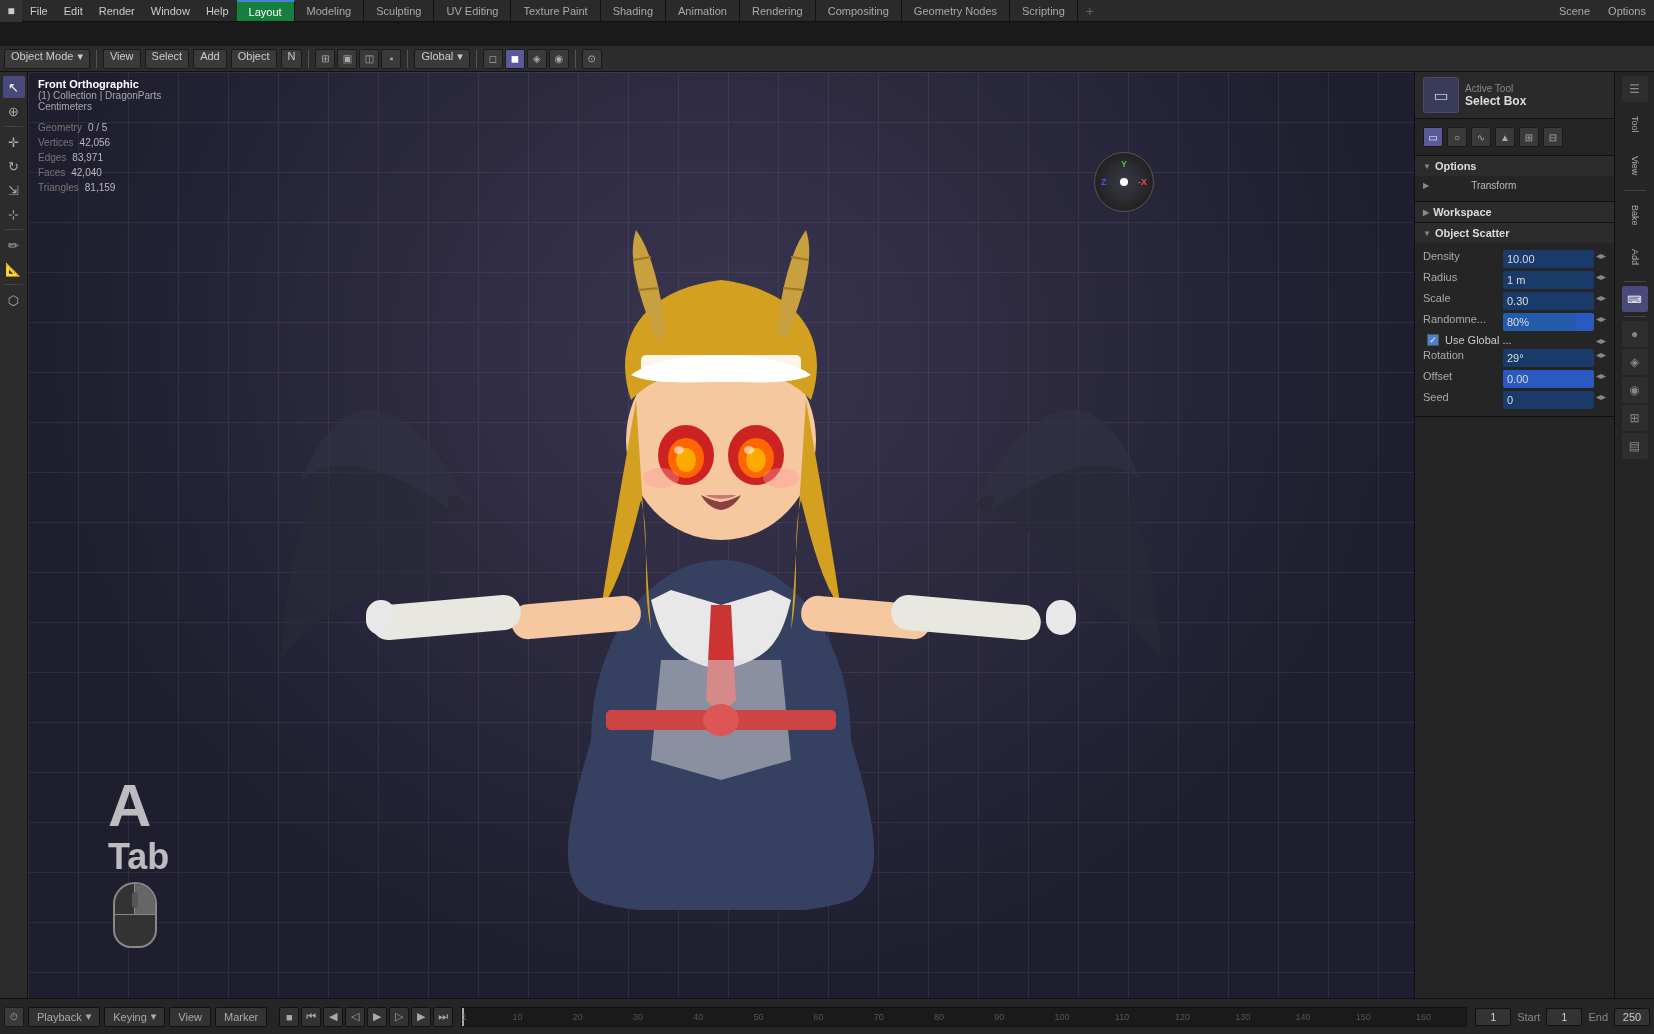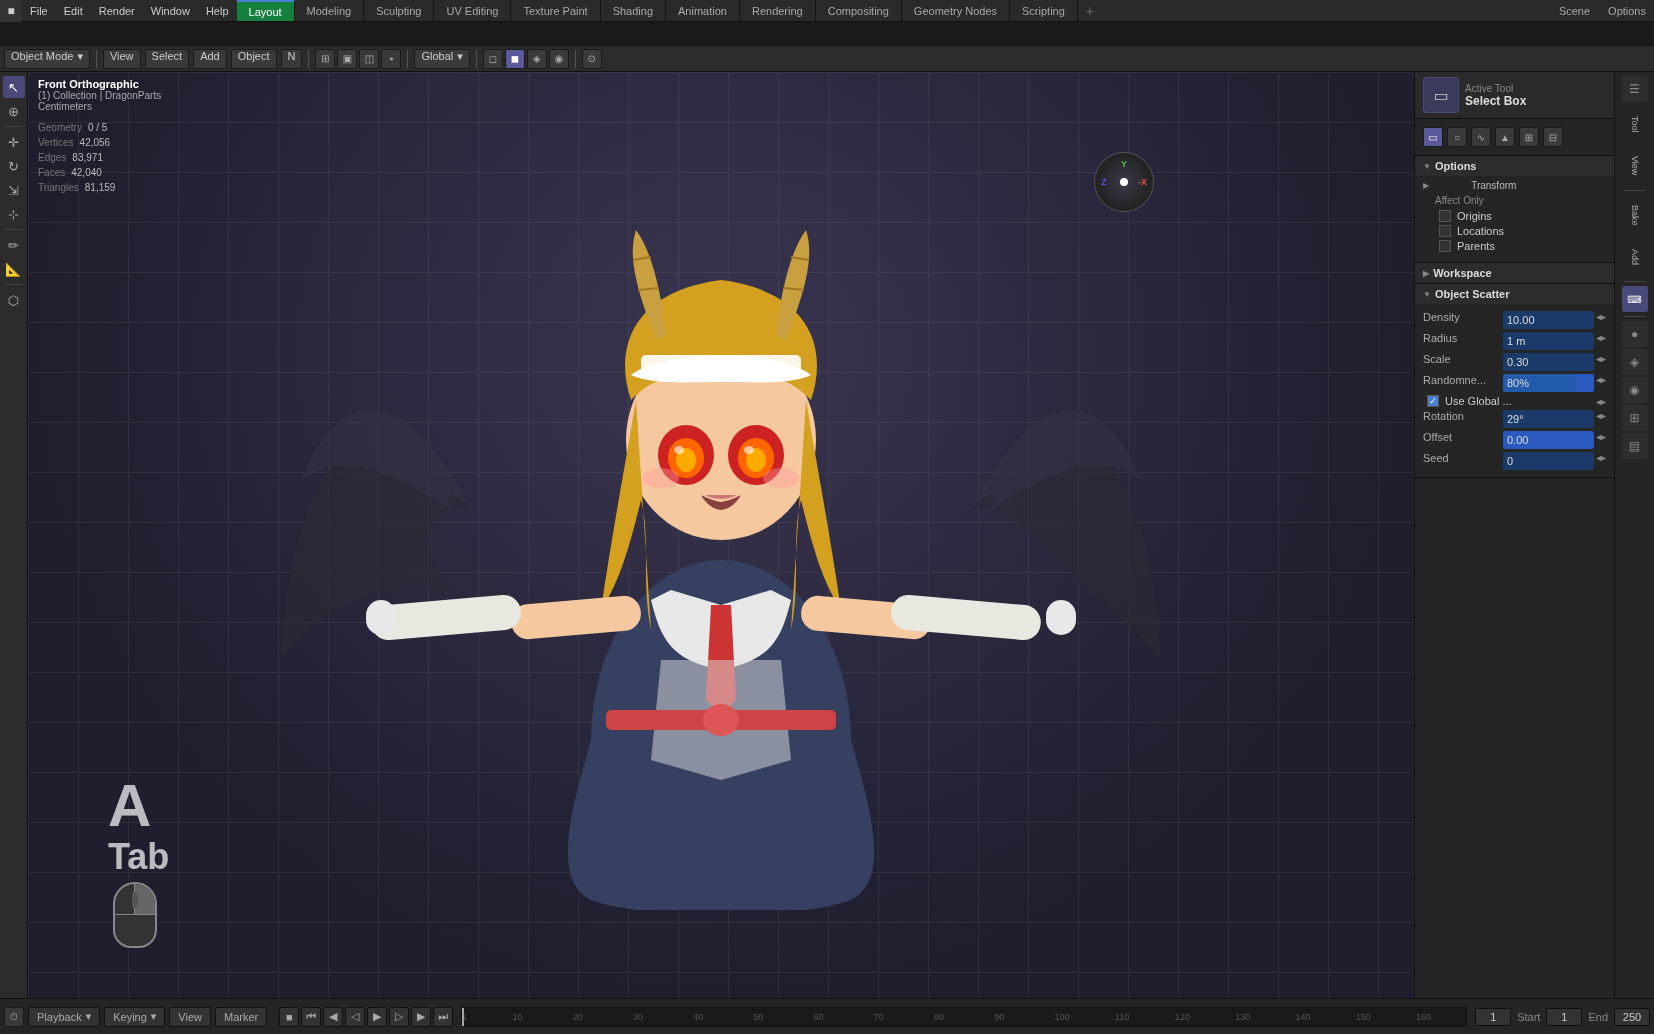--- a/index.html
+++ b/index.html
@@ -799,35 +799,20 @@
       <span>Options</span>
     </div>
     <div class="panel-content">
 
       <div style="margin-bottom:6px;">
         <div style="display:flex;align-items:center;gap:4px;margin-bottom:4px;cursor:pointer;">
           <span style="font-size:8px;color:#888;">▶</span>
           <span style="font-size:10px;color:#bbb;margin-left:38px;">Transform</span>
         </div>
 
-        <div style="padding-left:12px;">
-          <div style="font-size:10px;color:#888;margin-bottom:4px;">Affect Only</div>
-          <div class="panel-checkbox-row">
-            <div class="panel-checkbox"></div>
-            <span>Origins</span>
-          </div>
-          <div class="panel-checkbox-row">
-            <div class="panel-checkbox"></div>
-            <span>Locations</span>
-          </div>
-          <div class="panel-checkbox-row">
-            <div class="panel-checkbox"></div>
-            <span>Parents</span>
-          </div>
-        </div>
       </div>
     </div>
   </div>
 
   <div class="panel-section">
     <div class="panel-header">
       <span class="triangle">▶</span>
       <span>Workspace</span>
     </div>
   </div>

